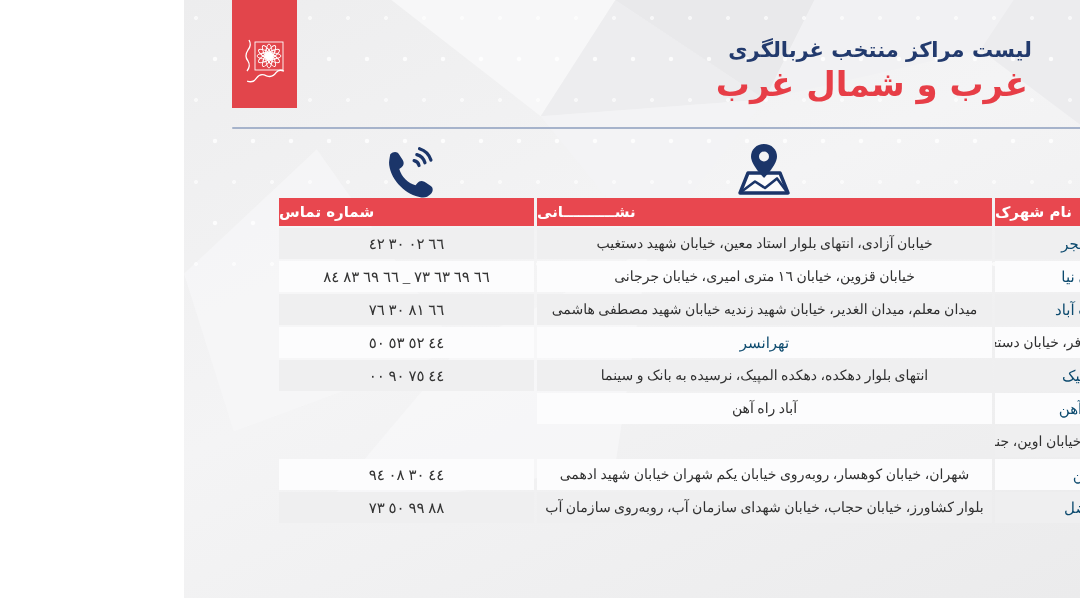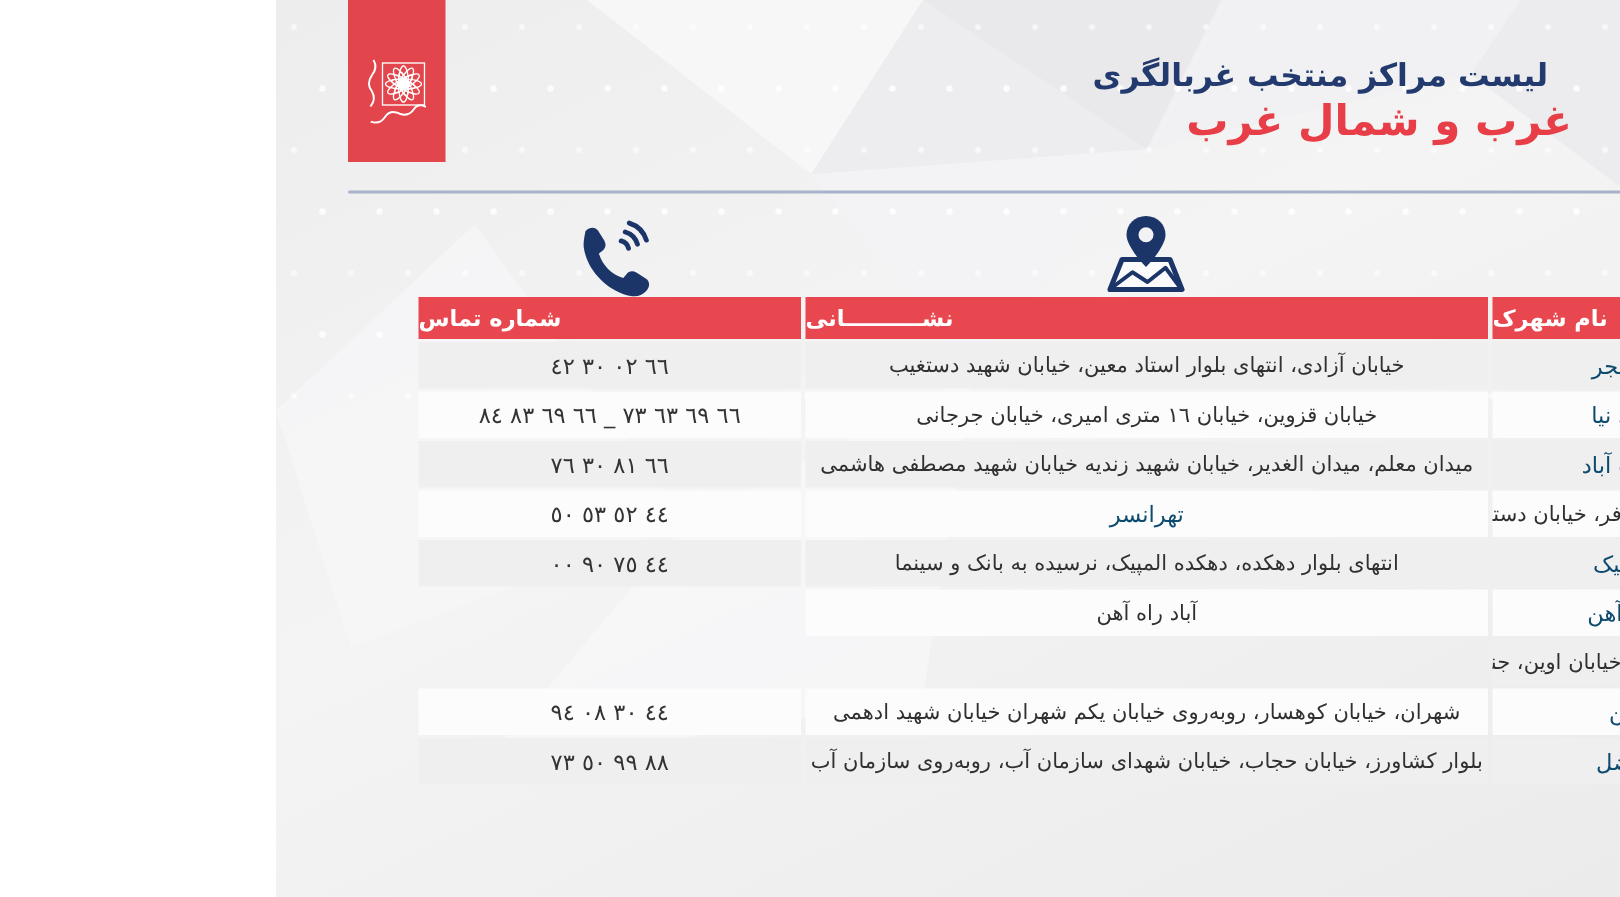--- a/index.html
+++ b/index.html
@@ -30,22 +30,22 @@
     position:absolute; left:48px; top:0; width:65px; height:108px;
     background:#e2454b; display:flex; align-items:center; justify-content:center;
   }
 
   
   .subtitle {
     position:absolute; right:48px; top:38px; direction:rtl;
     font-size:21px; font-weight:bold; color:#223a6d; white-space:nowrap;
   }
   .title {
-    position:absolute; right:32px; top:64px; direction:rtl;
-    font-size:28px; font-weight:bold; color:#e73e47; white-space:nowrap;
+    position:absolute; right:52px; top:64px; direction:rtl;
+    font-size:34px; font-weight:bold; color:#e73e47; white-space:nowrap;
   }
 
   .rule {
     position:absolute; left:48px; top:127px; width:982px; height:2px;
     background:#a6b3cb; border-radius:2px;
   }
 
   .phone-icon-wrap { position:absolute; left:194px; top:146px; width:56px; height:52px; }
   .map-icon-wrap   { position:absolute; left:549px; top:142px; width:62px; height:56px; }
 
@@ -58,21 +58,21 @@
     grid-template-columns:174px 455px 255px; 
     column-gap:3px;
   }
   .thead .hcell {
     background:#e8474f; color:#ffffff; font-weight:bold; font-size:15px;
     height:28px; line-height:28px; text-align:left;
   }
   .trow { margin-top:2px; }
   .trow .cell {
     height:31px; display:flex; align-items:center; justify-content:center;
-    text-align:right; overflow:hidden; white-space:nowrap;
+    text-align:right; overflow:hidden; white-space:nowrap;font-family:Liberation Serif, serif;
   }
   .trow:nth-child(odd) .cell  { background:#fcfcfd; }  
   .trow:nth-child(even) .cell { background:#efeff0; }  
   .cell.name  { font-size:15px; color:#0c4a6e; }
   .cell.addr  { font-size:14px; color:#303030; }
   .cell.phone { font-size:15px; color:#333333; direction:ltr; letter-spacing:1px; }
 </style>
 </head>
 <body>
 

